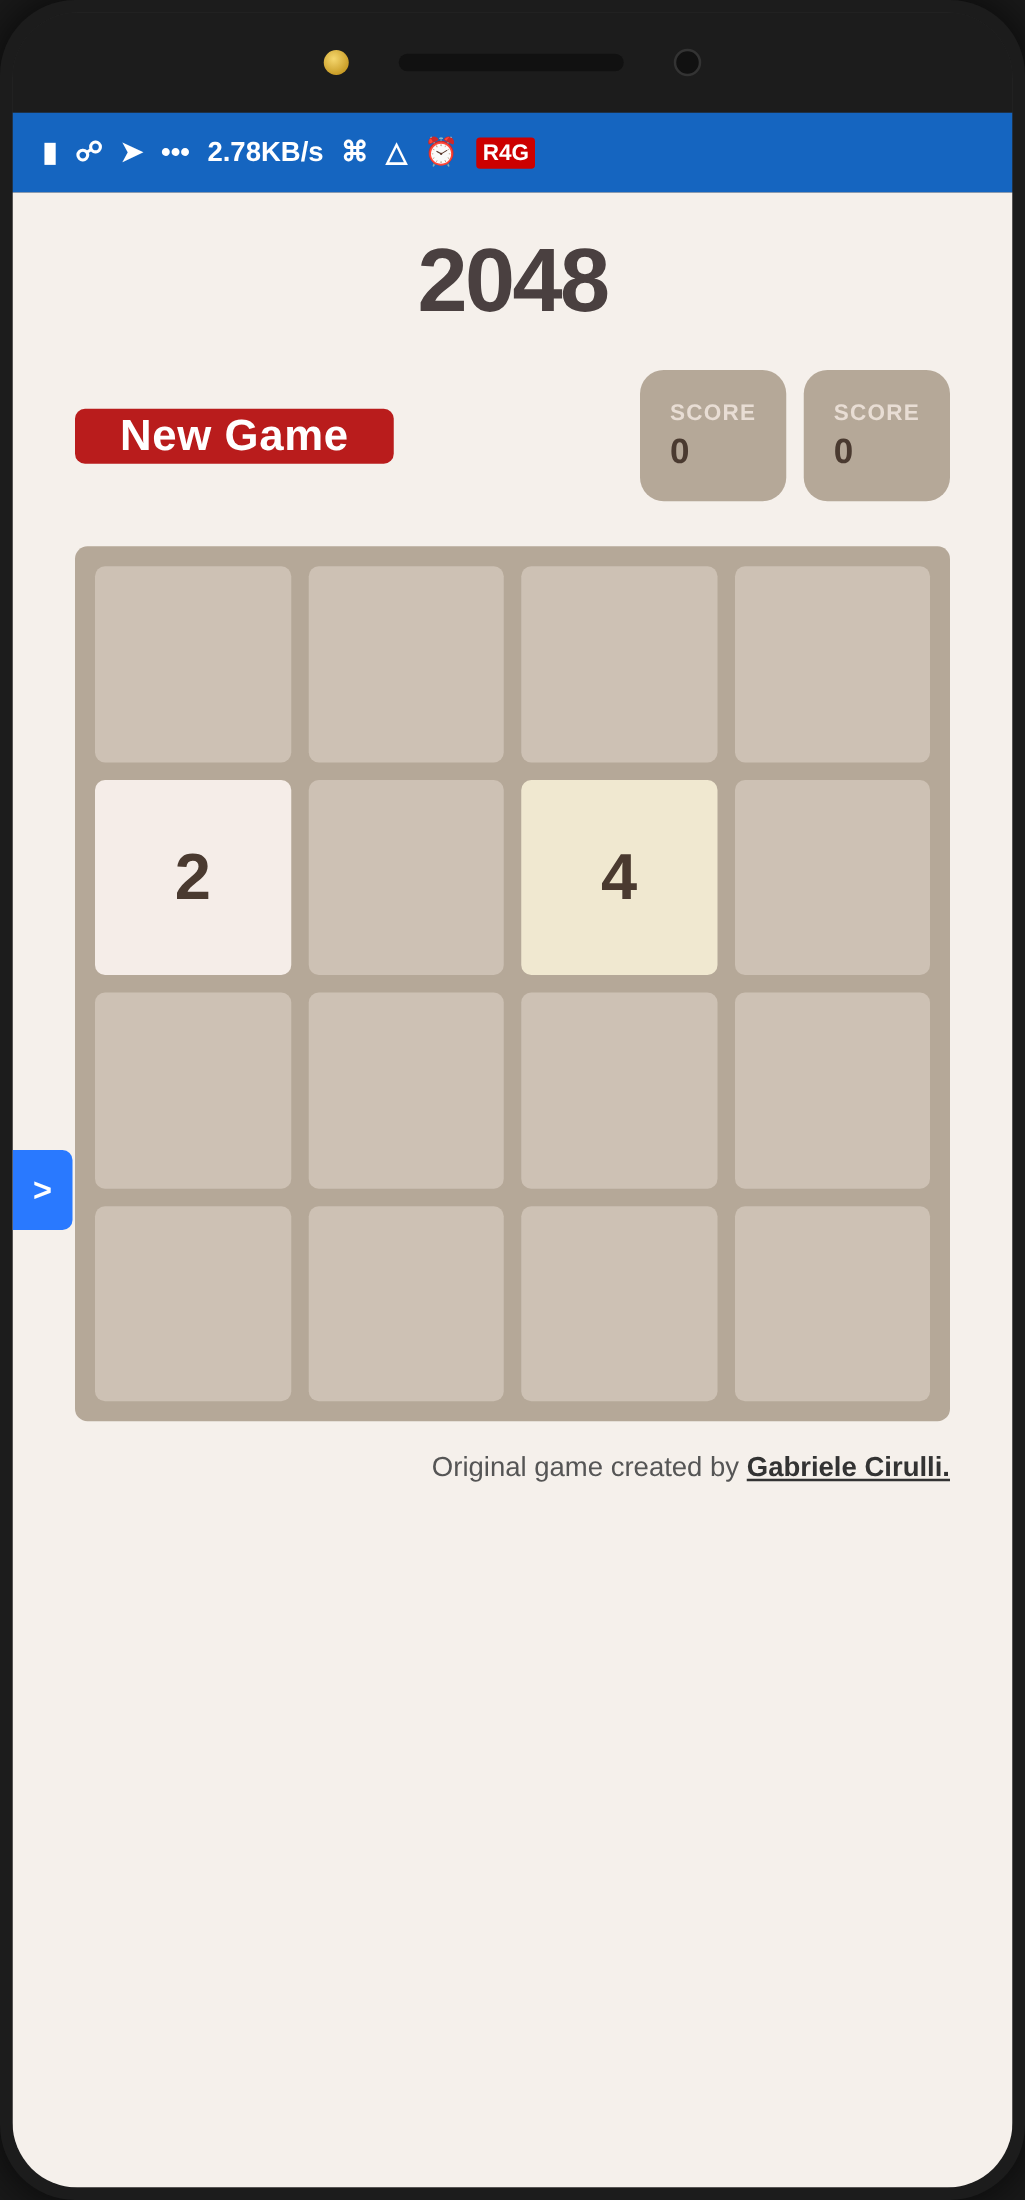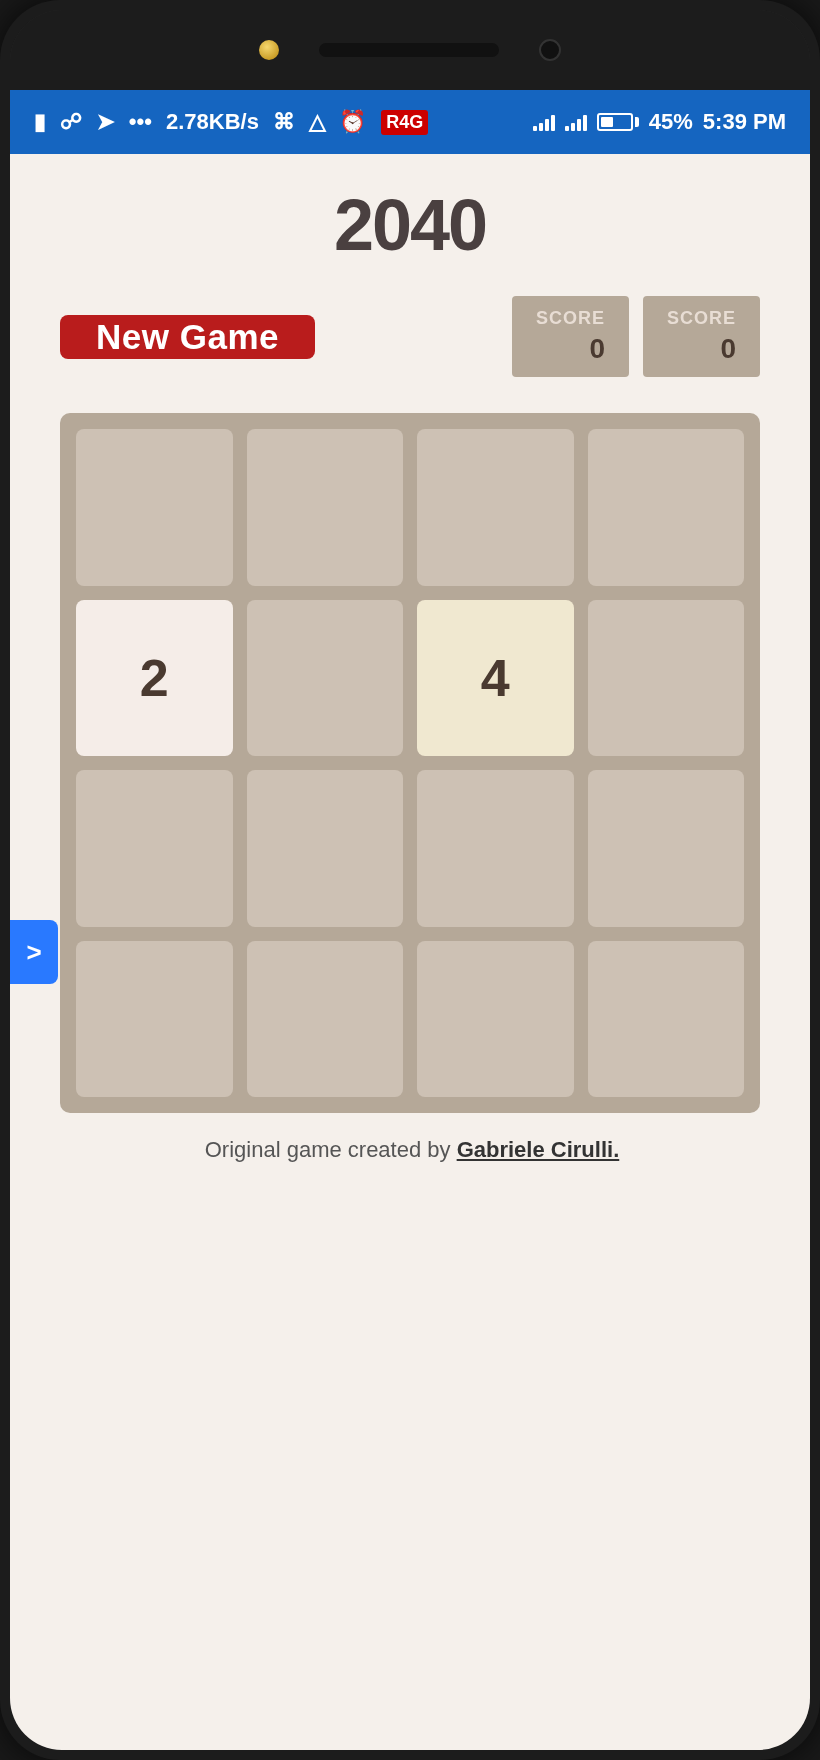--- a/index.html
+++ b/index.html
@@ -160,23 +160,23 @@
       letter-spacing: 0.5px;
     }
 
     .score-boxes {
       display: flex;
       gap: 14px;
     }
 
     .score-box {
       background: #b5a898;
-      border-radius: 4px;
-      padding: 12px 24px;
-      text-align: right;
+      border-radius: 19px;
+      padding: 24px 24px;
+      text-align: left;
       min-width: 110px;
     }
 
     .score-label {
       font-size: 18px;
       font-weight: 700;
       color: #e8ddd4;
       letter-spacing: 1px;
     }
 
@@ -222,21 +222,21 @@
       color: #4a3a30;
     }
 
     .tile-empty {
       background: #cdc1b4;
     }
 
     .credit-text {
       font-size: 22px;
       color: #555;
-      text-align: center;
+      text-align: right;
       padding-left: 4px;
       margin-top: 19px;
     }
 
     .credit-link {
       font-weight: 700;
       text-decoration: underline;
       color: #333;
     }
 
@@ -290,51 +290,29 @@
         <span>▮</span>
         <span>☍</span>
         <span>➤</span>
         <span>•••</span>
         <span>2.78KB/s</span>
         <span>⌘</span>
         <span>△</span>
         <span>⏰</span>
         <span style="font-size:18px;background:#c00;padding:2px 5px;border-radius:3px;text-align:center;">R4G</span>
       </div>
-      <div class="status-right">
-        <div class="signal-bars">
-          <div class="bar" style="height:5px;"></div>
-          <div class="bar" style="height:8px;"></div>
-          <div class="bar" style="height:12px;"></div>
-          <div class="bar" style="height:16px;"></div>
-        </div>
-        <div class="signal-bars">
-          <div class="bar" style="height:5px;"></div>
-          <div class="bar" style="height:8px;"></div>
-          <div class="bar" style="height:12px;"></div>
-          <div class="bar" style="height:16px;"></div>
-        </div>
-        <div class="battery-icon">
-          <div class="battery-body">
-            <div class="battery-fill"></div>
-          </div>
-          <div class="battery-tip"></div>
-        </div>
-        <span>45%</span>
-        <span>5:39 PM</span>
-      </div>
     </div>
 
     <div class="app-content">
 
       <div class="side-chevron">
         <span>&gt;</span>
       </div>
 
-      <h1 class="game-title">2040</h1>
+      <h1 class="game-title">2048</h1>
 
       <div class="top-controls">
         <button class="new-game-btn">New Game</button>
 
         <div class="score-boxes">
           <div class="score-box">
             <div class="score-label">SCORE</div>
             <div class="score-value">0</div>
           </div>
           <div class="score-box">

